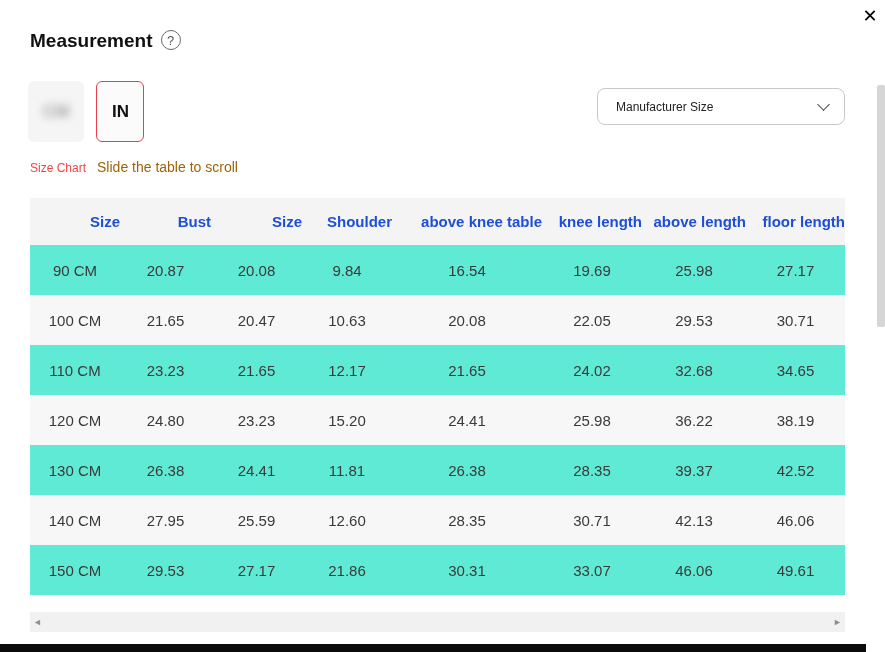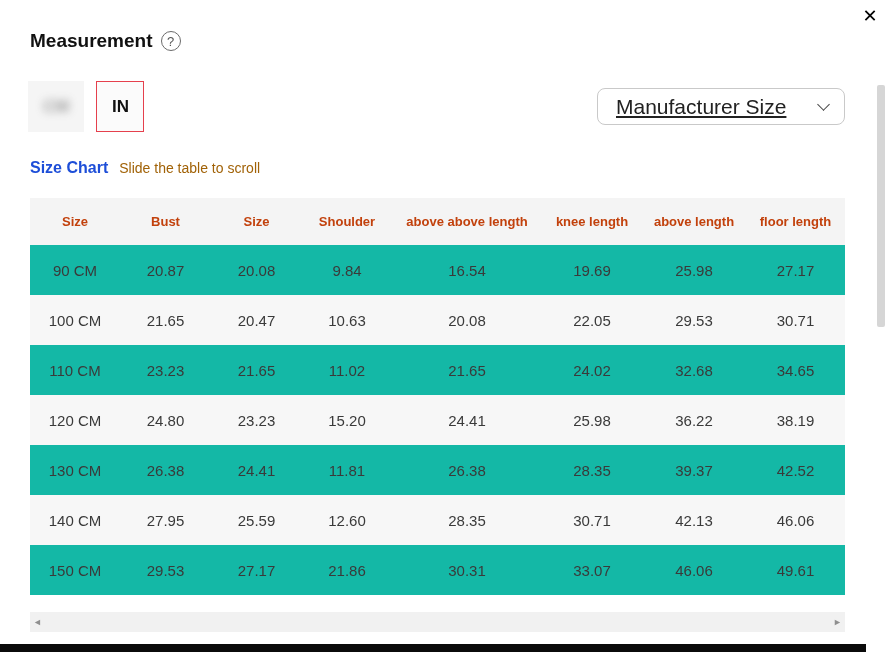--- a/index.html
+++ b/index.html
@@ -15,65 +15,65 @@
 
   
   .close-btn {
     position: absolute; top: 5px; right: 4px;
     font-size: 18px; font-weight: 600; color: #000;
     width: 22px; height: 22px; line-height: 22px; text-align: center;
     cursor: pointer;
   }
 
   
-  .header { position: absolute; top: 30px; left: 30px; display: flex; align-items: center; gap: 8px; }
+  .header { position: absolute; top: 30px; left: 30px; display: flex; align-items: flex-start; gap: 8px; }
   .title { font-size: 19px; font-weight: 700; color: #111; }
   .help-icon {
     width: 20px; height: 20px; border: 1.6px solid #6b6b6b; border-radius: 50%;
     display: flex; align-items: center; justify-content: center;
     font-size: 13px; color: #555; font-weight: 400; cursor: pointer;
   }
 
   
   .units { position: absolute; top: 81px; left: 28px; display: flex; gap: 12px; }
   .unit-btn {
-    min-width: 48px; height: 51px; padding: 0 14px;
+    min-width: 48px; height: 61px; padding: 0 14px;
     display: flex; align-items: center; justify-content: center;
     font-size: 17px; font-weight: 700; color: #111;
-    background: #f5f5f5; border: 1.5px solid #f5f5f5; border-radius: 0;
+    background: #f5f5f5; border: 1.5px solid #f5f5f5; border-radius: 6px;
     cursor: pointer;
   }
   .unit-btn.redacted .unit-label { filter: blur(4px); opacity: 0.55; color: #555; }
   .unit-btn.selected { background: #fbfbfb; border-color: #e5404d; }
 
   
   .mfr-select {
     position: absolute; top: 88px; left: 597px; width: 248px; height: 37px;
     border: 1px solid #c9c9c9; border-radius: 8px; background: #fff;
     display: flex; align-items: center; justify-content: space-between;
     padding: 0 16px 0 18px; cursor: pointer;
   }
-  .mfr-label { font-size: 21px; color: #222; text-decoration: underline; }
+  .mfr-label { font-size: 12px; color: #222; }
   .chevron-down {
     width: 9px; height: 9px; margin-top: -5px;
     border-right: 1.6px solid #444; border-bottom: 1.6px solid #444;
     transform: rotate(45deg);
   }
 
   
   .chart-head { position: absolute; top: 159px; left: 30px; display: flex; align-items: baseline; gap: 11px; }
-  .chart-title { font-size: 16px; font-weight: 700; color: #1d4ed8; }
+  .chart-title { font-size: 12px; font-weight: 400; color: #ef4444; }
   .chart-hint { font-size: 14px; color: #a16207; }
 
   
   .table-wrap { position: absolute; top: 198px; left: 30px; width: 815px; }
   table { border-collapse: collapse; table-layout: fixed; width: 815px; }
   thead tr { background: #f4f4f4; height: 47px; }
-  th { font-size: 13px; font-weight: 700; color: #c2410c; text-align: center; white-space: nowrap; overflow: hidden; }
-  tbody tr { height: 50px; background: #14b8a6; }
+  th { font-size: 15px; font-weight: 700; color: #1d4ed8; text-align: right; white-space: nowrap; overflow: hidden; }
+  tbody tr { height: 50px; background: #5eead4; }
   tbody tr:nth-child(even) { background: #f7f7f7; }
   td { font-size: 15px; color: #3a3a3a; text-align: center; white-space: nowrap; }
 
   
   .h-scrollbar {
     position: absolute; top: 612px; left: 30px; width: 815px; height: 20px;
     background: #f1f1f1;
     display: flex; align-items: center; justify-content: space-between;
     padding: 0 3px;
   }
@@ -133,21 +133,21 @@
           <col style="width: 100px;">
           <col style="width: 104px;">
           <col style="width: 99px;">
         </colgroup>
       <thead>
           <tr>
             <th>Size</th>
             <th>Bust</th>
             <th>Size</th>
             <th>Shoulder</th>
-            <th>above above length</th>
+            <th>above knee table</th>
             <th>knee length</th>
             <th>above length</th>
             <th>floor length</th>
           </tr>
         </thead>
       <tbody>
           <tr>
             <td>90 CM</td>
             <td>20.87</td>
             <td>20.08</td>
@@ -164,21 +164,21 @@
             <td>10.63</td>
             <td>20.08</td>
             <td>22.05</td>
             <td>29.53</td>
             <td>30.71</td>
           </tr>
           <tr>
             <td>110 CM</td>
             <td>23.23</td>
             <td>21.65</td>
-            <td>11.02</td>
+            <td>12.17</td>
             <td>21.65</td>
             <td>24.02</td>
             <td>32.68</td>
             <td>34.65</td>
           </tr>
           <tr>
             <td>120 CM</td>
             <td>24.80</td>
             <td>23.23</td>
             <td>15.20</td>

